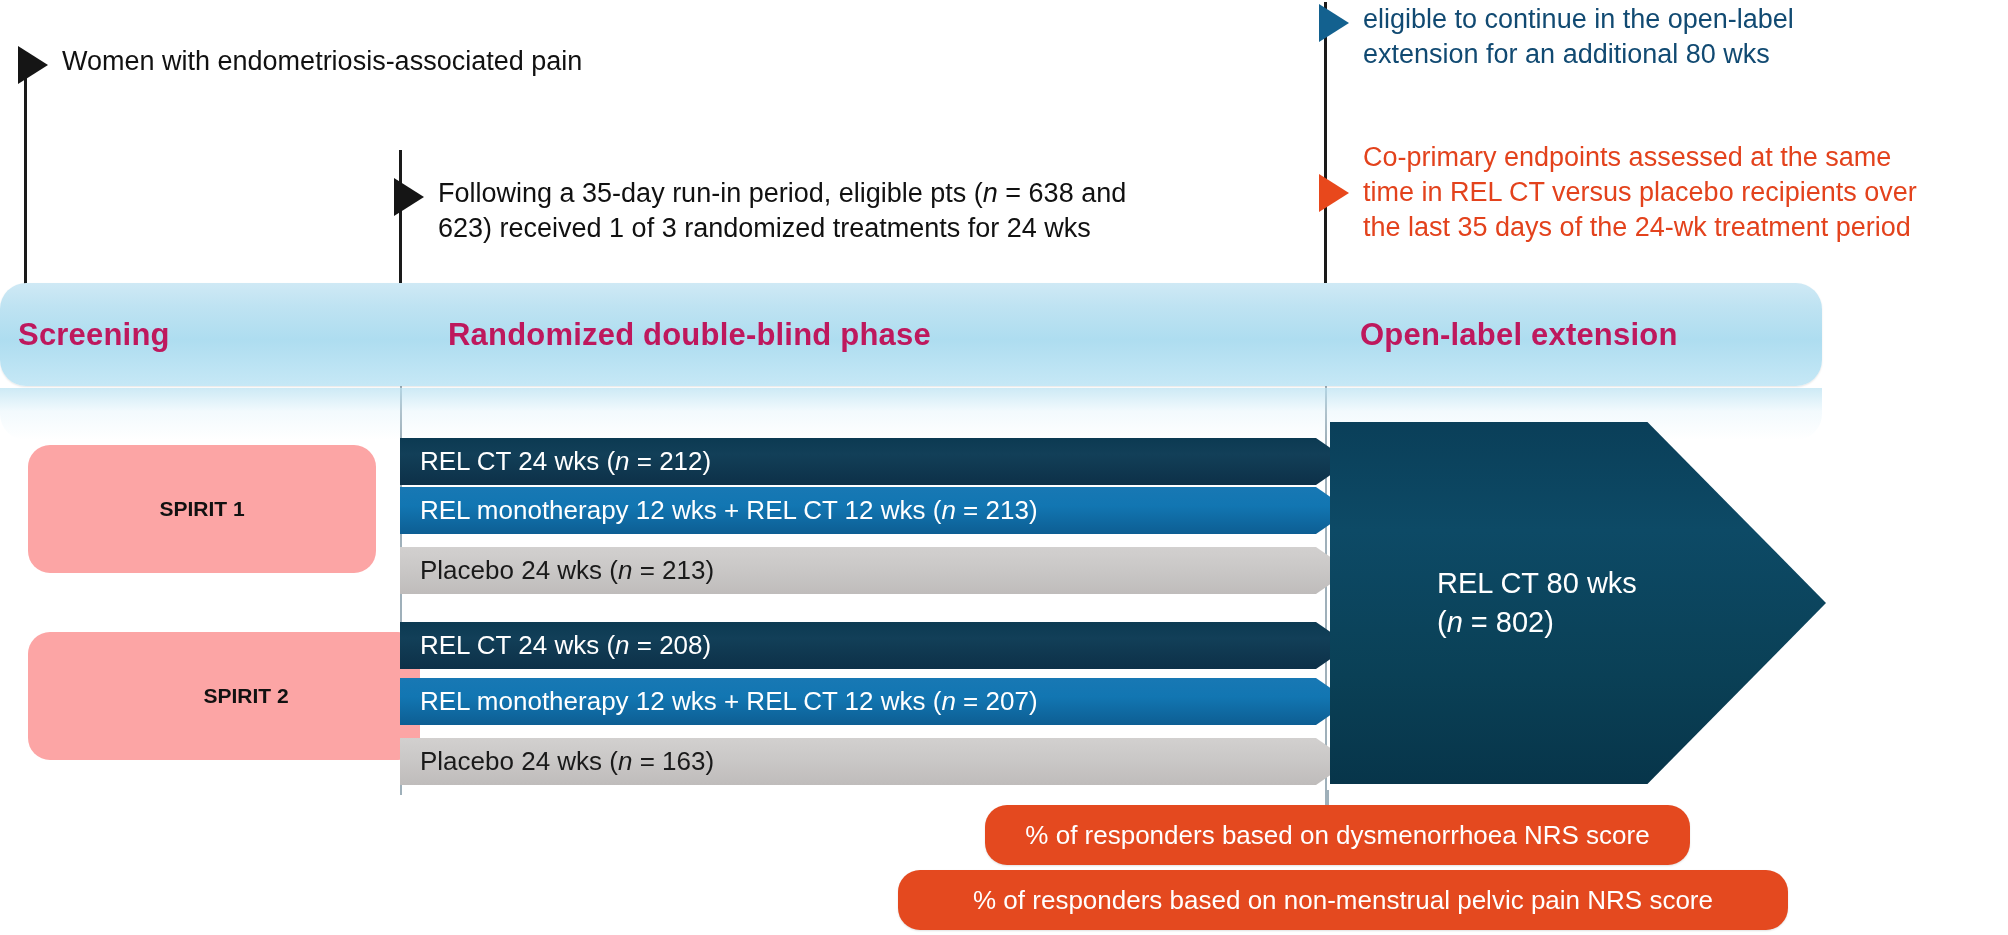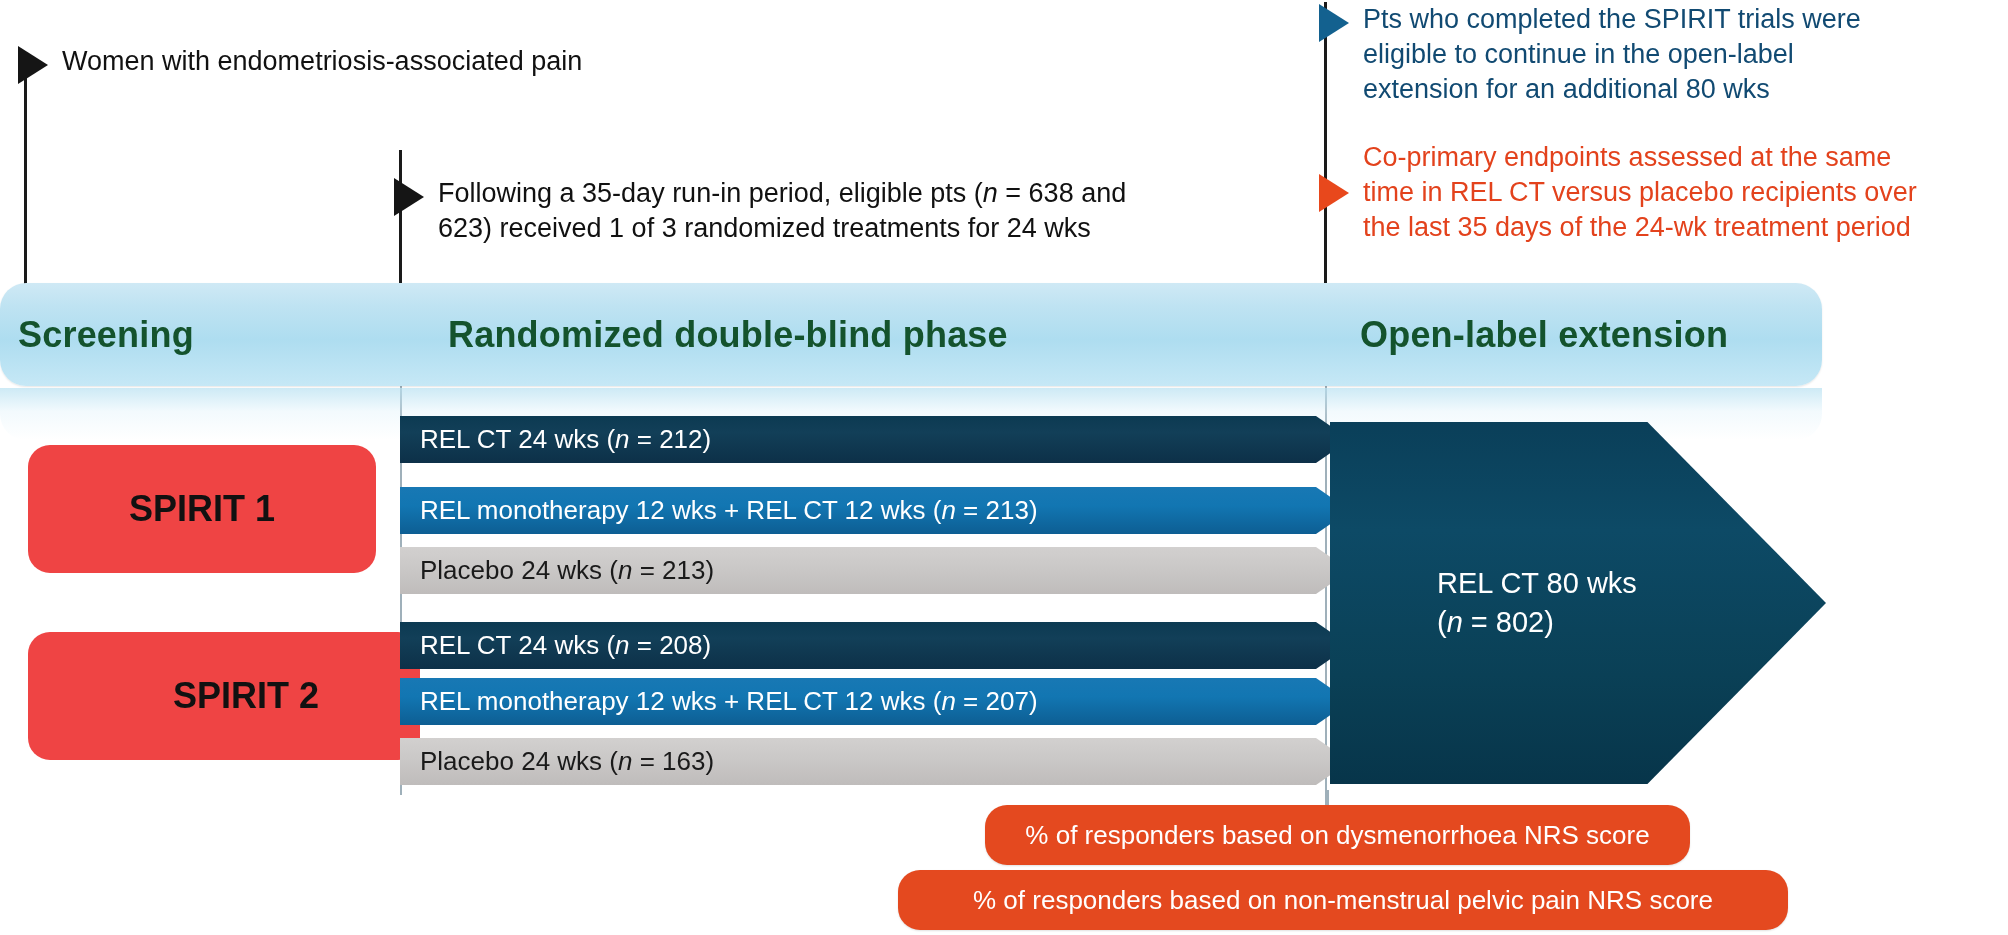--- a/index.html
+++ b/index.html
@@ -24,26 +24,26 @@
 
   
   #phase-band{position:absolute;left:0;top:283px;width:1822px;height:103px;
       border-radius:26px;
       background:linear-gradient(to bottom,#cfe9f5 0%,#bfe3f2 22%,#aeddf0 55%,#c6e8f6 100%);
       box-shadow:0 1px 2px rgba(0,0,0,.10);}
   #phase-band-reflection{position:absolute;left:0;top:388px;width:1822px;height:52px;
       border-radius:0 0 26px 26px;
       background:linear-gradient(to bottom,rgba(186,226,242,.72) 0%,rgba(214,238,249,.30) 45%,rgba(255,255,255,0) 100%);}
   .phase-label{position:absolute;top:283px;height:103px;display:flex;align-items:center;
-      font-size:36px;font-weight:bold;color:#14532d;letter-spacing:.2px;}
+      font-size:31px;font-weight:bold;color:#be185d;letter-spacing:.2px;}
 
   
   .spirit-pill{position:absolute;left:28px;width:348px;border-radius:22px;
-      background:#ef4444;display:flex;align-items:center;justify-content:center;
-      font-size:36px;font-weight:bold;color:#111;}
+      background:#fca5a5;display:flex;align-items:center;justify-content:center;
+      font-size:21px;font-weight:bold;color:#111;}
 
   
   .bar{position:absolute;height:47px;display:flex;align-items:center;
        padding-left:20px;font-size:26px;white-space:nowrap;
        clip-path:polygon(0 0, calc(100% - 34px) 0, 100% 50%, calc(100% - 34px) 100%, 0 100%);}
   .bar i{font-style:italic;}
   .bar-dark{background:linear-gradient(to bottom,#0c3a52 0%,#123f58 35%,#0d3048 100%);color:#fff;}
   .bar-blue{background:linear-gradient(to bottom,#1878b4 0%,#1276b2 40%,#0d5e93 100%);color:#fff;}
   .bar-grey{background:linear-gradient(to bottom,#d2d0cf 0%,#cac8c7 45%,#bfbcbb 100%);color:#1a1a1a;}
 
@@ -82,21 +82,20 @@
   <span class="flag flag-black"></span>
   <div class="callout-text">
     <div>Following a 35-day run-in period, eligible pts (<i>n</i> = 638 and</div>
     <div>623) received 1 of 3 randomized treatments for 24 wks</div>
   </div>
 </div>
 
 <div class="callout" style="left:1319px;top:2px;">
   <span class="flag flag-blue"></span>
   <div class="callout-text blue">
-    <div>Pts who completed the SPIRIT trials were</div>
     <div>eligible to continue in the open-label</div>
     <div>extension for an additional 80 wks</div>
   </div>
 </div>
 
 <div class="callout" style="left:1319px;top:140px;">
   <span class="flag flag-orange" style="margin-top:34px;"></span>
   <div class="callout-text orange">
     <div>Co-primary endpoints assessed at the same</div>
     <div>time in REL CT versus placebo recipients over</div>
@@ -107,21 +106,21 @@
 <div id="phase-band"></div>
 <div id="phase-band-reflection"></div>
 
 <div class="phase-label" style="left:18px;">Screening</div>
 <div class="phase-label" style="left:448px;">Randomized double-blind phase</div>
 <div class="phase-label" style="left:1360px;">Open-label extension</div>
 
 <div class="spirit-pill" style="top:445px;height:128px;">SPIRIT 1</div>
 <div class="spirit-pill" style="top:632px;height:128px;padding-left:44px;">SPIRIT 2</div>
 
-<div class="bar bar-dark" style="left:400px;top:416px;width:930px;">
+<div class="bar bar-dark" style="left:400px;top:438px;width:930px;">
   <span>REL CT 24 wks (<i>n</i> = 212)</span>
 </div>
 <div class="bar bar-blue" style="left:400px;top:487px;width:930px;">
   <span>REL monotherapy 12 wks + REL CT 12 wks (<i>n</i> = 213)</span>
 </div>
 <div class="bar bar-grey" style="left:400px;top:547px;width:930px;">
   <span>Placebo 24 wks (<i>n</i> = 213)</span>
 </div>
 
 <div class="bar bar-dark" style="left:400px;top:622px;width:930px;">

